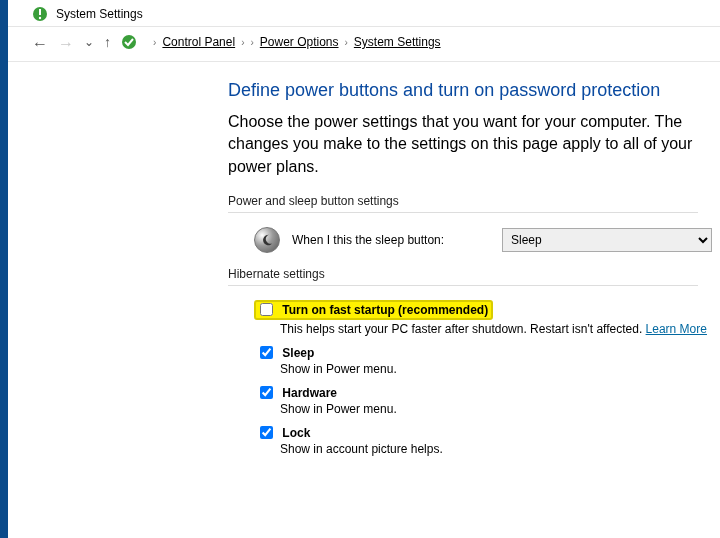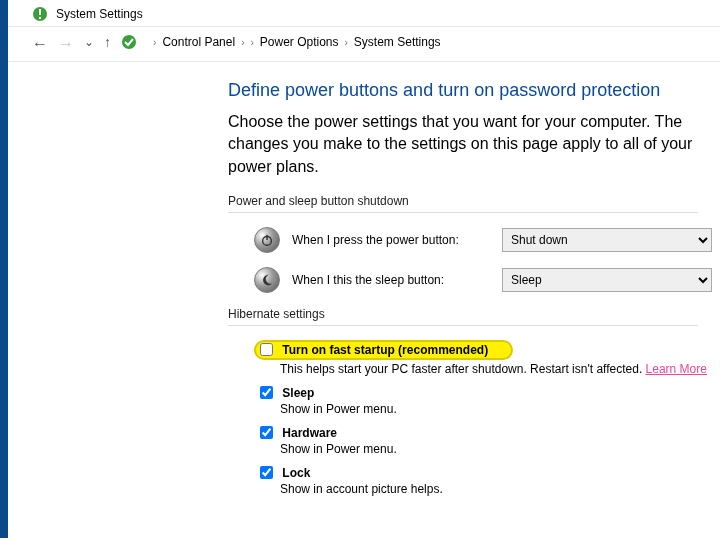--- a/index.html
+++ b/index.html
@@ -27,21 +27,21 @@
     align-items: center;
     padding: 6px 10px 10px 24px;
     gap: 10px;
     border-bottom: 1px solid #e6e6e6;
   }
   .nav-arrow { font-size: 16px; color: #555; cursor: default; }
   .nav-arrow.disabled { color: #c9c9c9; }
   .nav-up { font-size: 14px; color: #555; }
   .breadcrumb { display: flex; align-items: center; gap: 6px; margin-left: 6px; }
   .breadcrumb .sep { color: #777; font-size: 10px; }
-  .breadcrumb span.link { color: #000; cursor: default; }
+  .breadcrumb span.link { color: #000; cursor: default; text-decoration: underline; }
   .content {
     padding: 18px 0 0 220px;
   }
   h1.page-title {
     color: #0a4aa0;
     font-weight: 400;
     font-size: 18px;
     margin: 0 8px 10px 0;
   }
   .desc { font-size: 16px; margin: 0 0 16px 0; line-height: 1.4; }
@@ -78,26 +78,26 @@
   .shutdown-list { margin: 4px 0 0 32px; }
   .cb-row { margin: 2px 0 2px 0; }
   .cb-row label { font-weight: bold; }
   .cb-row input[type=checkbox] {
     width: 13px; height: 13px; vertical-align: -2px; margin: 0 6px 0 0;
   }
   .sub { margin: 2px 0 10px 20px; font-weight: normal; }
   .highlight {
     background: #fff100;
     border: 2px solid #d8cc00;
-    border-radius: 10px;
+    border-radius: 3px;
     display: inline-block;
-    padding: 1px 23px 1px 4px;
+    padding: 1px 3px 1px 4px;
     margin-left: -6px;
   }
-  a.learn { color: #ec4899; text-decoration: underline; cursor: pointer; }
+  a.learn { color: #0369a1; text-decoration: underline; cursor: pointer; }
   .cp-icon {
     width:16px; height:16px;
   }
 </style>
 </head>
 <body>
 
 <div class="titlebar">
   <svg class="icon cp-icon" viewBox="0 0 16 16">
     <circle cx="8" cy="8" r="7" fill="#3a9e3a"></circle>
@@ -124,32 +124,22 @@
     <span class="link">Power Options</span>
     <span class="sep">›</span>
     <span class="link">System Settings</span>
   </div>
 </div>
 
 <div class="content">
   <h1 class="page-title">Define power buttons and turn on password protection</h1>
   <p class="desc">Choose the power settings that you want for your computer. The changes you make to the settings on this page apply to all of your power plans.</p>
 
-  <div class="section-head">Power and sleep button shutdown</div>
+  <div class="section-head">Power and sleep button settings</div>
 
-  <div class="row">
-    <div class="power-icon">
-      <svg viewBox="0 0 16 16">
-          <circle cx="8" cy="9" r="5" fill="none" stroke="#333" stroke-width="1.6"></circle>
-          <rect x="7.2" y="2" width="1.6" height="6" fill="#333"></rect>
-        </svg>
-    </div>
-    <span class="btnlabel">When I press the power button:</span>
-    <select class="dd"><option>Do nothing</option><option>Sleep</option><option>Hibernate</option><option selected="">Shut down</option></select>
-  </div>
 
   <div class="row">
     <div class="sleep-icon">
       <svg viewBox="0 0 16 16">
           <path d="M10 2a6 6 0 1 0 4 10 5 5 0 0 1-4-10z" fill="#333"></path>
         </svg>
     </div>
     <span class="btnlabel">When I this the sleep button:</span>
     <select class="dd"><option>Do nothing</option><option selected="">Sleep</option><option>Hibernate</option><option>Shut down</option></select>
   </div>

